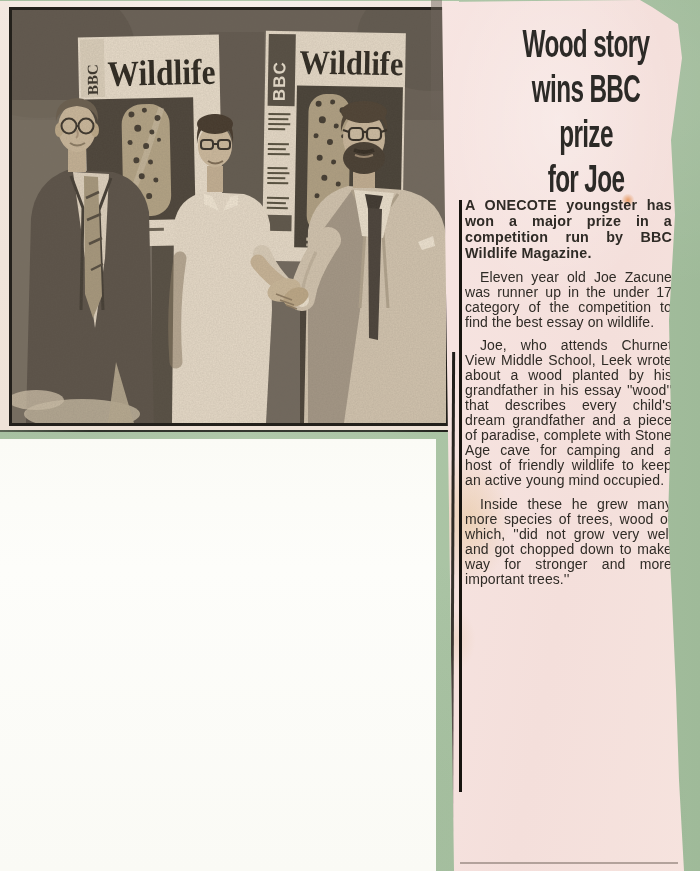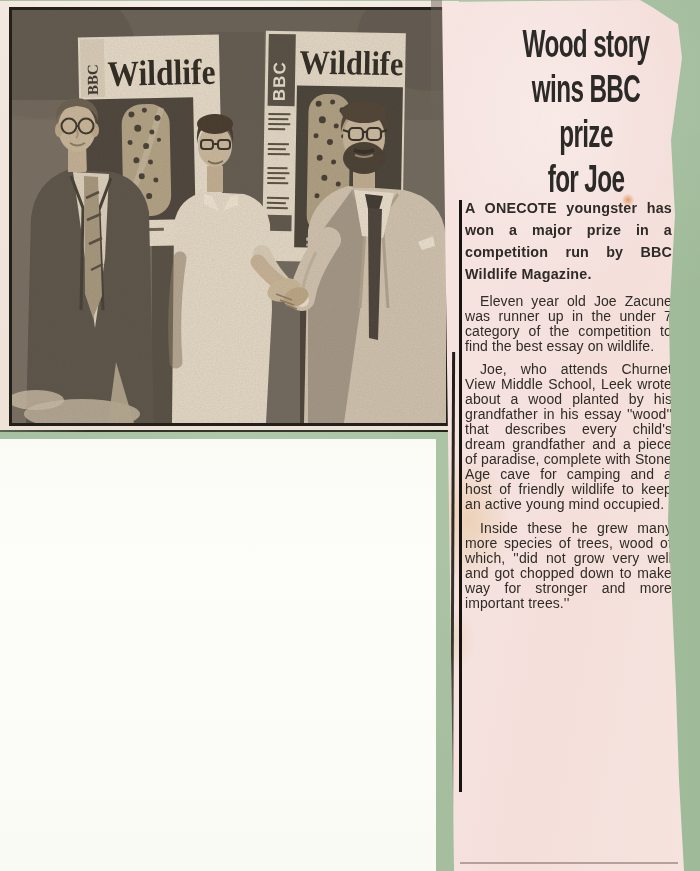--- a/index.html
+++ b/index.html
@@ -67,21 +67,21 @@
     text-align:center;color:#2c2a27;
     font-weight:700;font-size:38px;line-height:45px;letter-spacing:-1px;
   }
   .headline span{display:block;transform:scaleX(0.64);transform-origin:50% 50%;white-space:nowrap;}
   .body-col{
     position:absolute;left:27px;top:197px;width:207px;
     font-size:14px;line-height:15px;color:#2f2b26;text-align:justify;
     letter-spacing:0.1px;
   }
   .body-col p{margin:0 0 8.5px;text-indent:15px;}
-  .body-col p.lead{text-indent:0;font-weight:700;font-size:14.3px;line-height:22px;letter-spacing:0.2px;}
+  .body-col p.lead{text-indent:0;font-weight:700;font-size:14.3px;line-height:16px;letter-spacing:0.2px;}
 </style>
 </head>
 <body>
 
 <div class="scan">
 
   <div class="white-sheet"></div>
   <div class="sheet-top-line"></div>
 
   <div class="photo-paper">
@@ -270,20 +270,20 @@
     <div class="edge-line"></div>
     <h1 class="headline">
       <span>Wood story</span>
       <span>wins BBC</span>
       <span>prize</span>
       <span>for Joe</span>
     </h1>
     <div class="col-rule"></div>
     <div class="body-col">
       <p class="lead">A ONECOTE youngster has won a major prize in a competition run by BBC Wildlife Magazine.</p>
-      <p>Eleven year old Joe Zacune was runner up in the under 7 category of the competition to find the best essay on wildlife.</p>
+      <p>Eleven year old Joe Zacune was runner up in the under 17 category of the competition to find the best essay on wildlife.</p>
       <p>Joe, who attends Churnet View Middle School, Leek wrote about a wood planted by his grandfather in his essay ''wood'' that describes every child's dream grandfather and a piece of paradise, complete with Stone Age cave for camping and a host of friendly wildlife to keep an active young mind occupied.</p>
       <p>Inside these he grew many more species of trees, wood of which, ''did not grow very well and got chopped down to make way for stronger and more important trees.''</p>
     </div>
     <div class="article-bottom-line"></div>
   </div>
 
 </div>
 
 </body></html>

